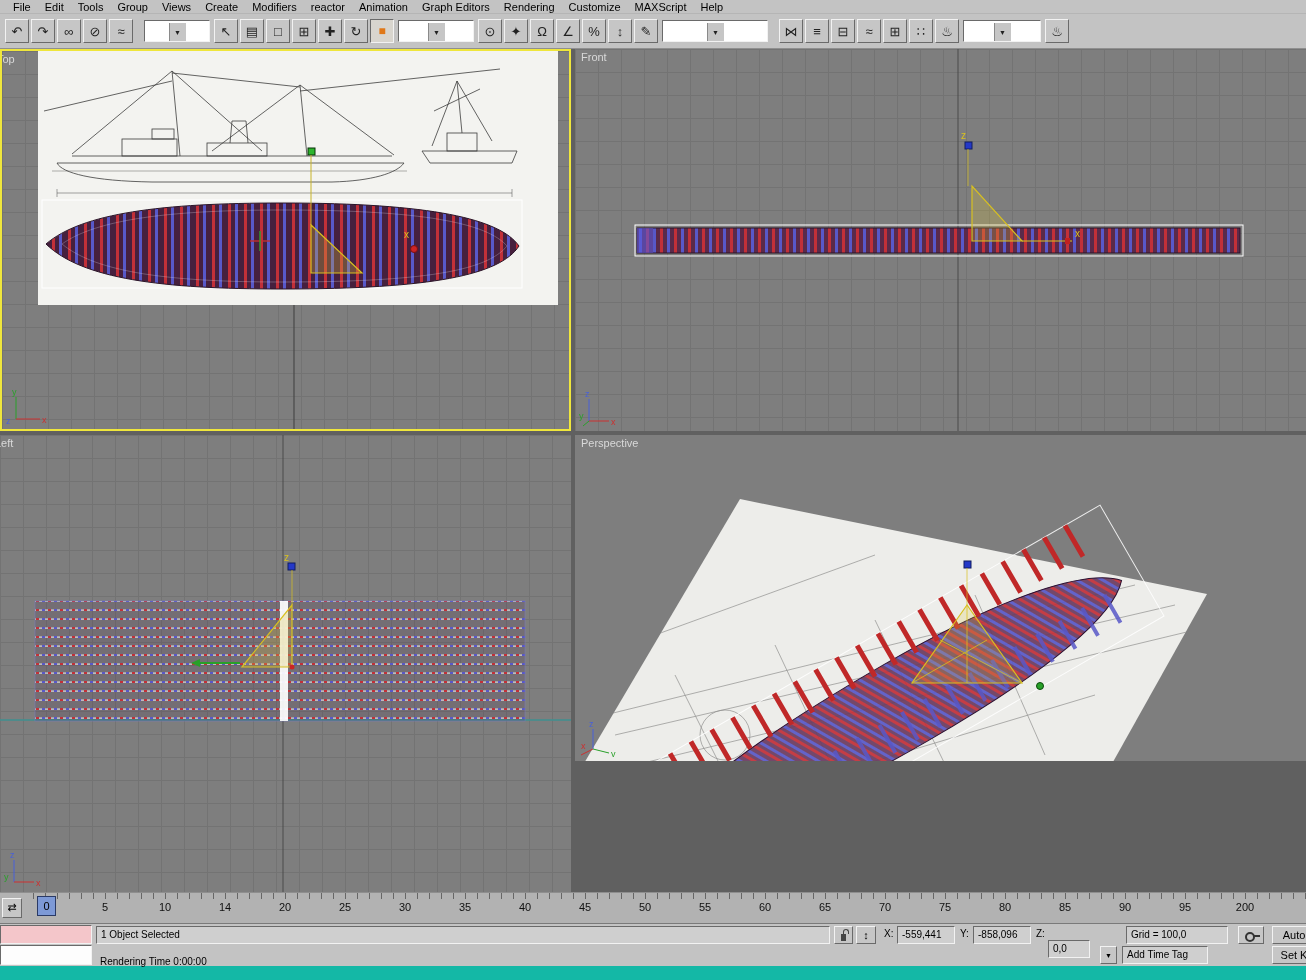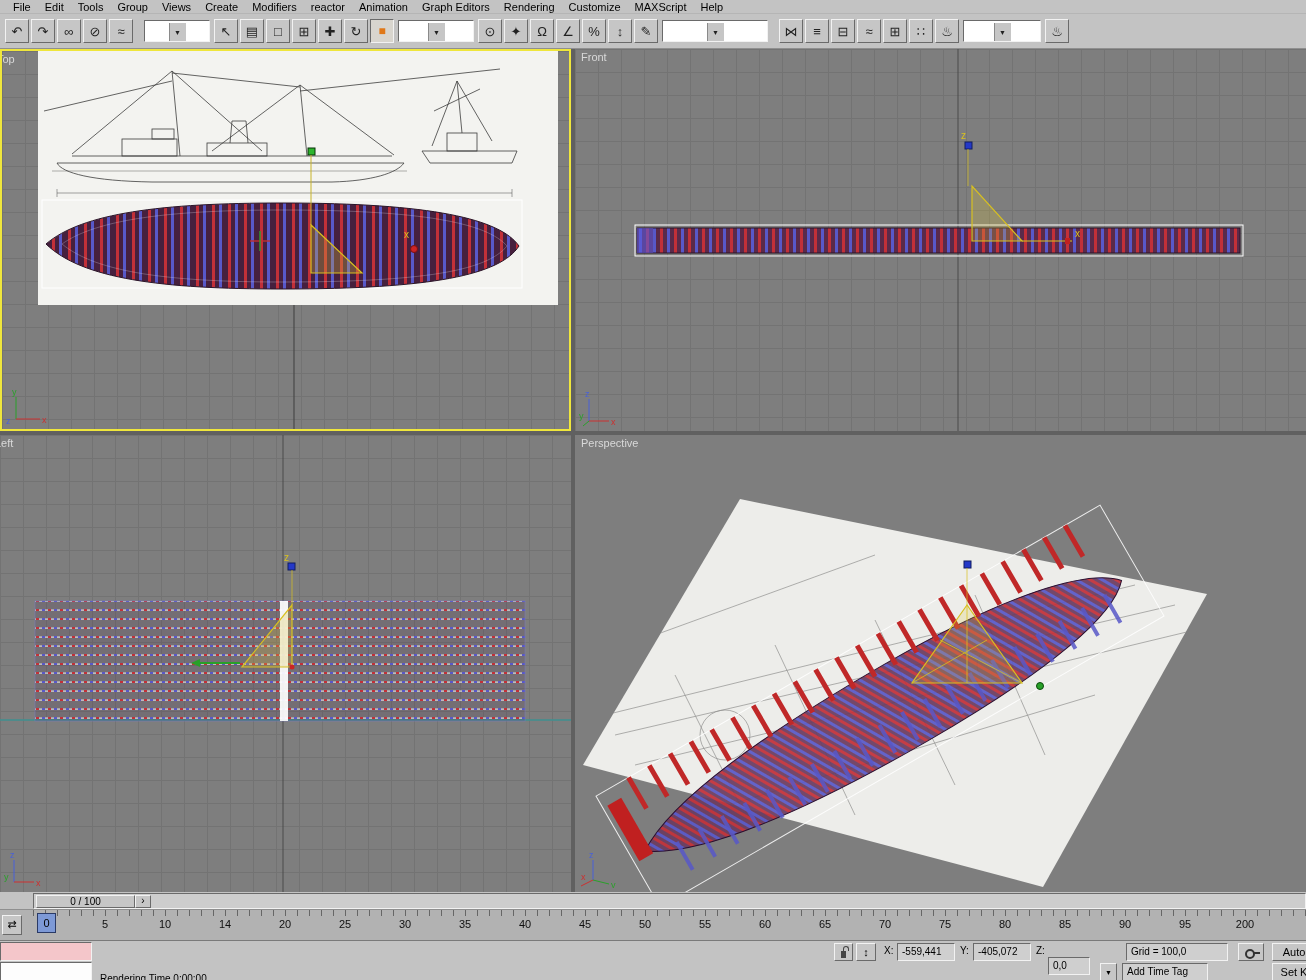--- a/index.html
+++ b/index.html
@@ -291,21 +291,21 @@
       <span class="vp-label clipped">Left</span>
       <svg class="tripod" width="42" height="40" viewBox="0 0 42 40">
         <line x1="10" y1="34" x2="10" y2="12" stroke="#4860d8"></line>
         <line x1="10" y1="34" x2="30" y2="34" stroke="#cc3030"></line>
         <text x="6" y="10" fill="#4860d8" font-size="9">z</text>
         <text x="32" y="38" fill="#cc3030" font-size="9">x</text>
         <text x="0" y="32" fill="#2aa02a" font-size="9">y</text>
       </svg>
     </div>
 
-    <div class="vp" style="left:575px;top:386px;width:731px;height:457px;">
+    <div class="vp" style="left:575px;top:386px;width:731px;height:326px;">
       <svg class="vp-canvas" width="731" height="457" viewBox="0 0 731 457">
         <defs>
           <pattern id="pribs" width="13" height="10" patternUnits="userSpaceOnUse" patternTransform="rotate(-30)">
             <rect width="13" height="10" fill="#6b3c60"></rect>
             <rect x="1" width="3" height="10" fill="#c23038"></rect>
             <rect x="7" width="3" height="10" fill="#5858c8"></rect>
           </pattern>
           <clipPath id="pplane">
               <polygon points="165,64 632,159 468,452 8,330"></polygon>
             </clipPath>
@@ -338,26 +338,20 @@
         <line x1="14" y1="32" x2="14" y2="12" stroke="#4860d8"></line>
         <line x1="14" y1="32" x2="2" y2="38" stroke="#cc3030"></line>
         <line x1="14" y1="32" x2="30" y2="36" stroke="#2aa02a"></line>
         <text x="10" y="10" fill="#4860d8" font-size="9">z</text>
         <text x="2" y="32" fill="#cc3030" font-size="9">x</text>
         <text x="32" y="40" fill="#2aa02a" font-size="9">y</text>
       </svg>
     </div>
   </div>
 
-  <div class="timeslider">
-    <div class="ts-track">
-      <div class="ts-handle">0 / 100</div>
-      <div class="ts-next">›</div>
-    </div>
-  </div>
 
   <div class="trackbar">
     <div class="tb-ticks"></div>
     <div class="tb-corner">⇄</div>
     <div class="tb-marker">0</div>
     <div class="tb-numbers">
         <span class="tb-num">5</span>
         <span class="tb-num">10</span>
         <span class="tb-num">14</span>
         <span class="tb-num">20</span>
@@ -376,28 +370,29 @@
         <span class="tb-num">85</span>
         <span class="tb-num">90</span>
         <span class="tb-num">95</span>
         <span class="tb-num">200</span>
       </div>
   </div>
 
   <div class="statusbar">
     <div class="sb-row" style="top:0;">
       <div class="mini-pink"></div>
+      <div class="sb-field sunken" style="left:96px;top:2px;width:734px;height:18px;">1 Object Selected</div>
       <button class="sb-btn" style="left:834px;top:2px;width:19px;">
           <span class="lock-icon"></span>
         </button>
       <button class="sb-btn" style="left:856px;top:2px;width:20px;">↕</button>
       <span class="sb-label" style="left:884px;top:1px;">X:</span>
       <div class="sb-field sunken" style="left:897px;top:2px;width:58px;height:18px;">-559,441</div>
       <span class="sb-label" style="left:960px;top:1px;">Y:</span>
-      <div class="sb-field sunken" style="left:973px;top:2px;width:58px;height:18px;">-405,072</div>
+      <div class="sb-field sunken" style="left:973px;top:2px;width:58px;height:18px;">-858,096</div>
       <span class="sb-label" style="left:1036px;top:1px;">Z:</span>
       <div class="sb-field sunken" style="left:1048px;top:16px;width:42px;height:18px;">0,0</div>
       <div class="sb-field sunken" style="left:1126px;top:2px;width:102px;height:18px;">Grid = 100,0</div>
       <button class="sb-btn" style="left:1238px;top:2px;width:26px;">
           <span class="key-icon"></span>
         </button>
       <button class="sb-btn" style="left:1272px;top:2px;width:44px;">Auto</button>
     </div>
     <div class="sb-row" style="top:21px;">
       <div class="mini-white"></div>

